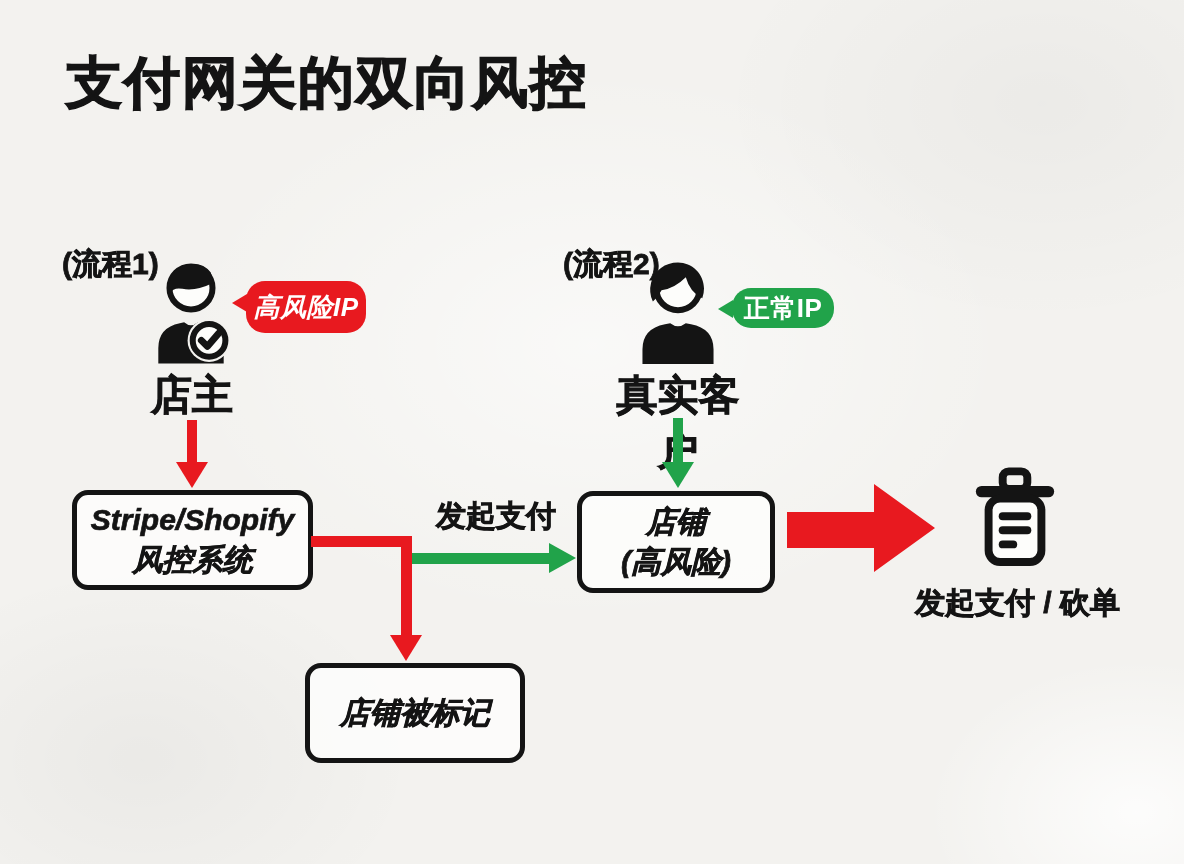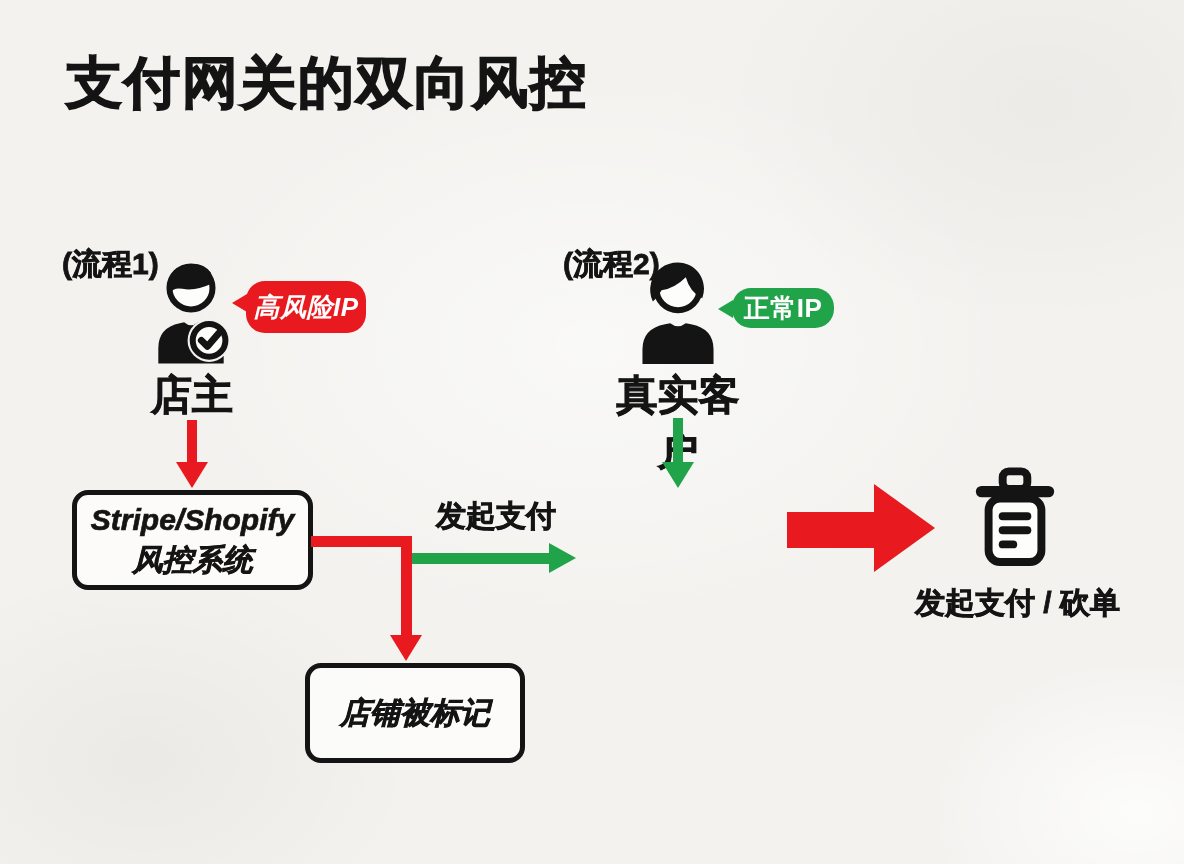--- a/index.html
+++ b/index.html
@@ -111,20 +111,24 @@
   <div class="abs badge" style="left:732px;top:288px;width:102px;height:40px;background:#21a34a;font-size:26px;">
     <span class="badge-tail" style="left:-14px;top:12px;border-right:15px solid #21a34a;"></span>
     <span>正常IP</span>
   </div>
 
   <div class="abs actor-label" style="left:598px;top:368px;width:160px;">真实客户</div>
 
   <div class="bar" style="left:673px;top:418px;width:10px;height:45px;background:#21a34a;"></div>
   <div class="tri" style="left:662px;top:462px;border-left:16px solid transparent;border-right:16px solid transparent;border-top:26px solid #21a34a;"></div>
 
+  <div class="abs node-box" style="left:577px;top:491px;width:198px;height:102px;">
+    <div>店铺</div>
+    <div>(高风险)</div>
+  </div>
 
   <div class="abs" style="left:787px;top:483px;width:149px;height:90px;">
     <svg width="149" height="90" viewBox="0 0 149 90">
       <polygon points="0,29 87,29 87,1 148,45 87,89 87,65 0,65" fill="#e8191f"></polygon>
     </svg>
   </div>
 
   <div class="abs" style="left:971px;top:467px;width:88px;height:102px;">
     <svg width="88" height="102" viewBox="0 0 100 112">
       <rect x="36" y="3" width="28" height="20" rx="7" fill="none" stroke="#141414" stroke-width="9"></rect>

